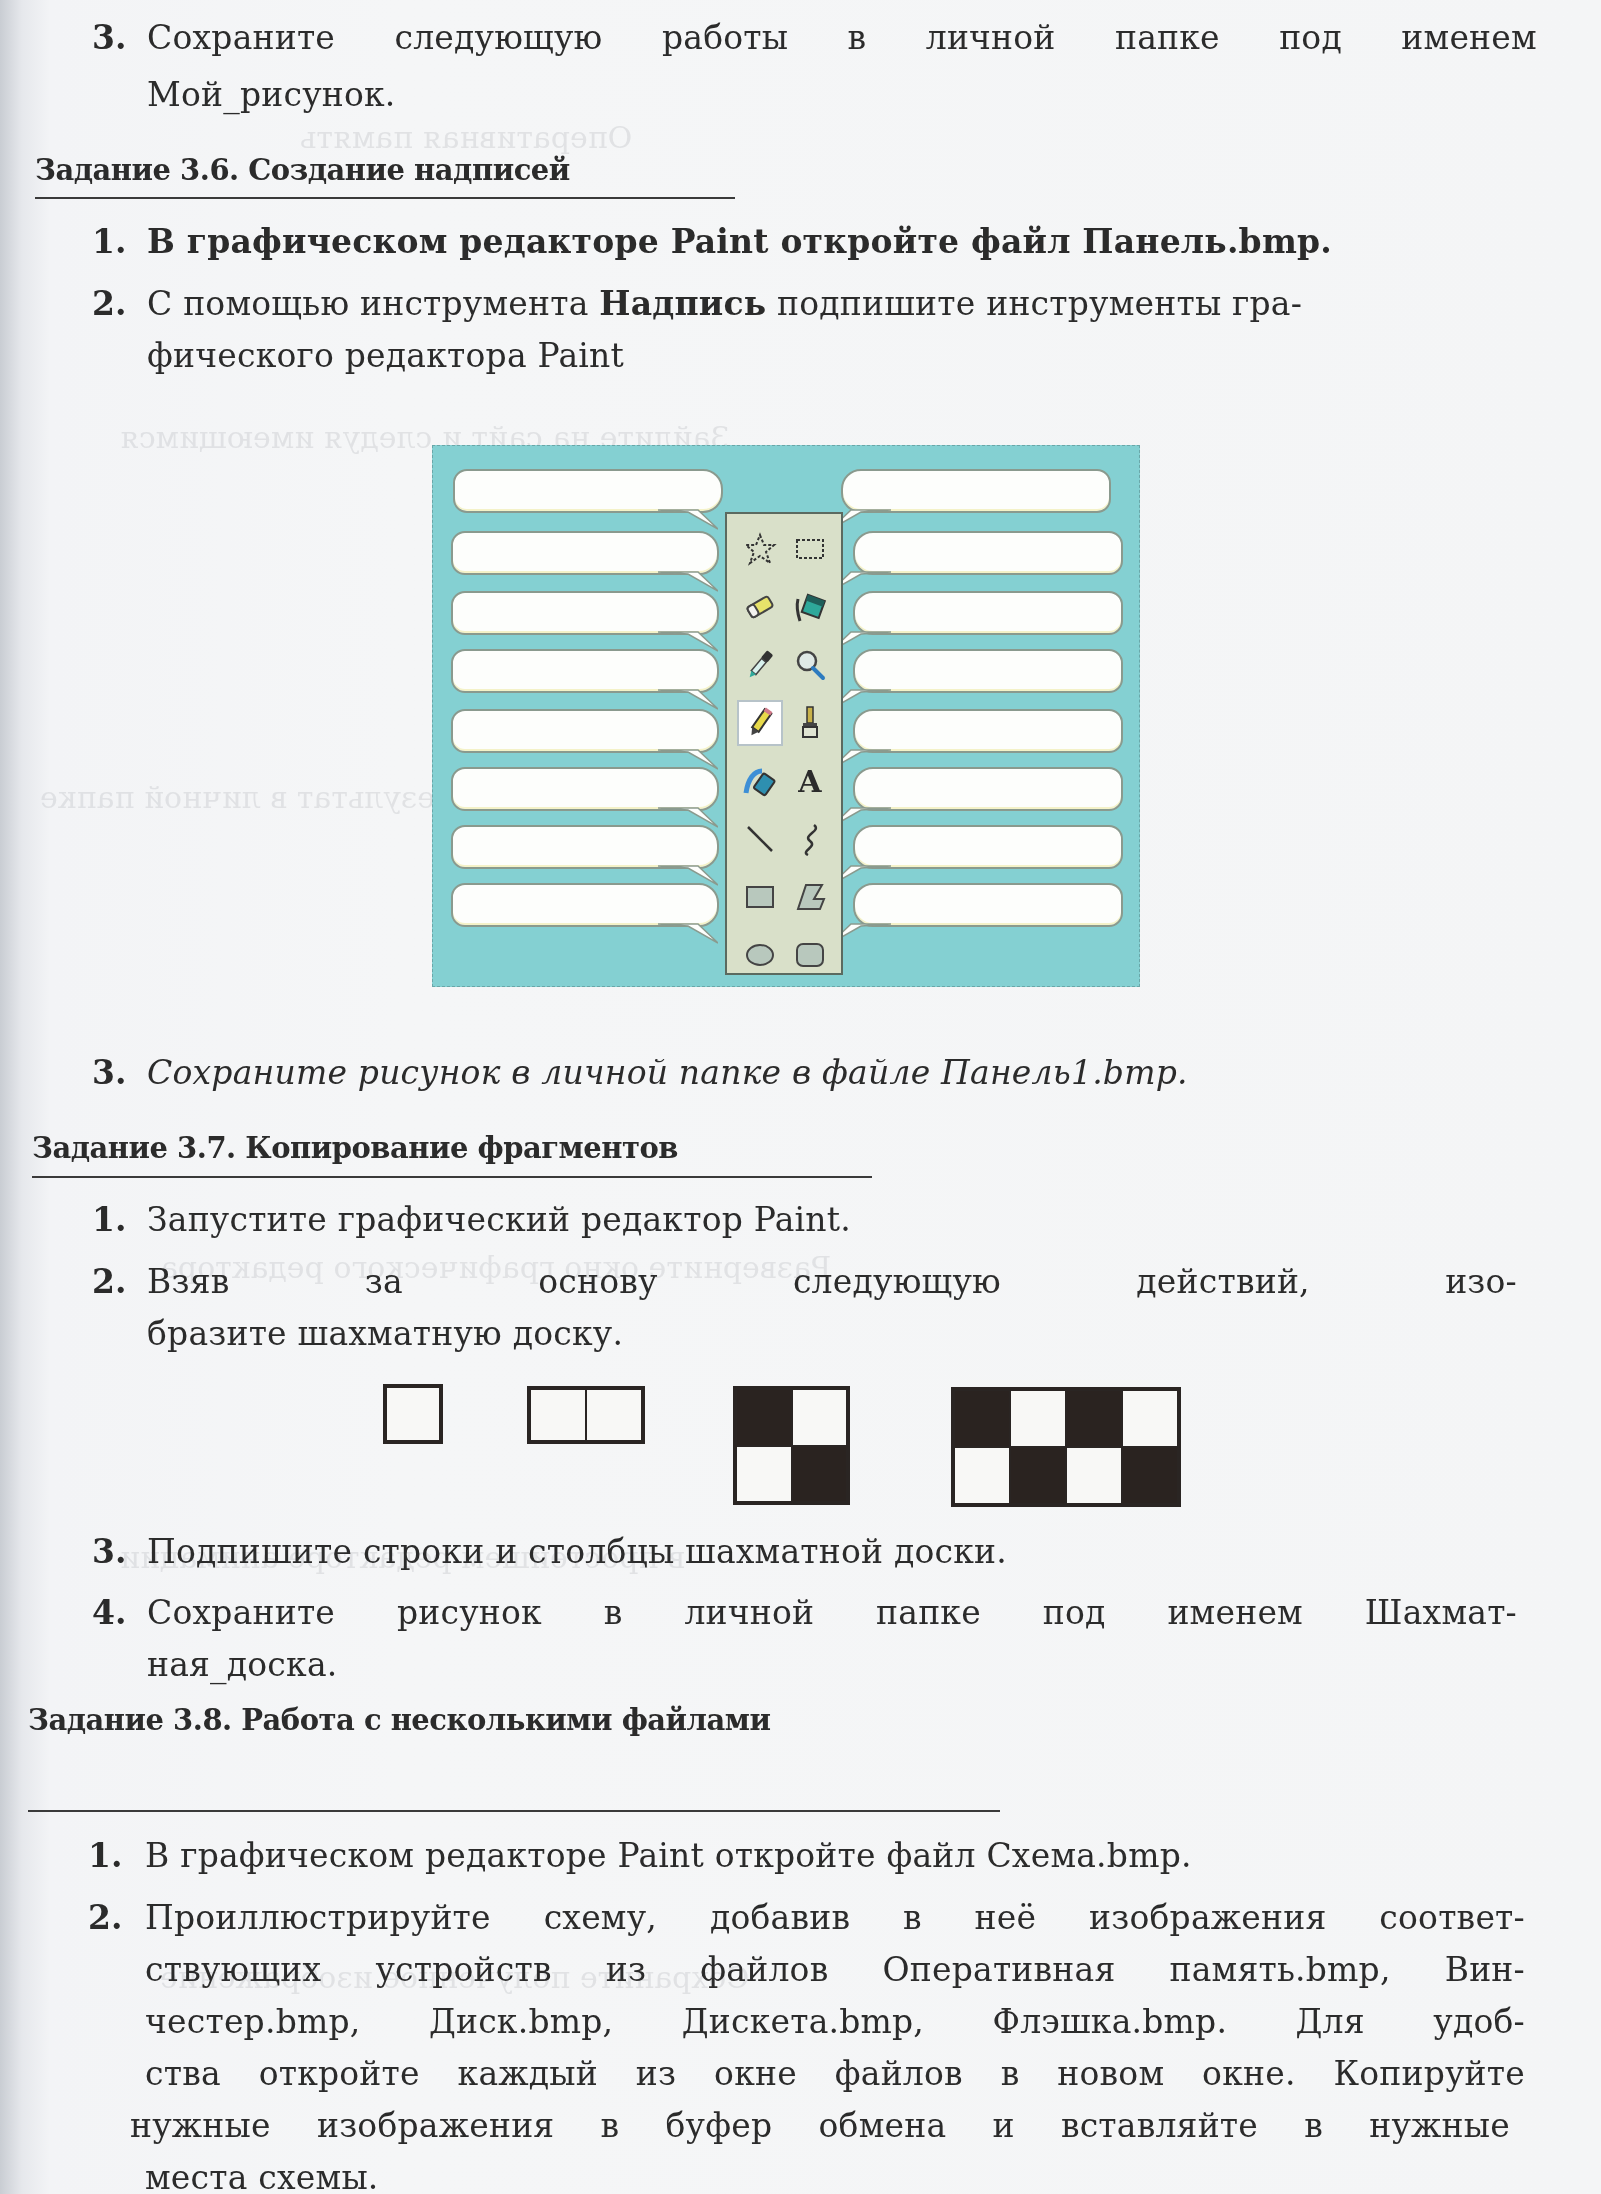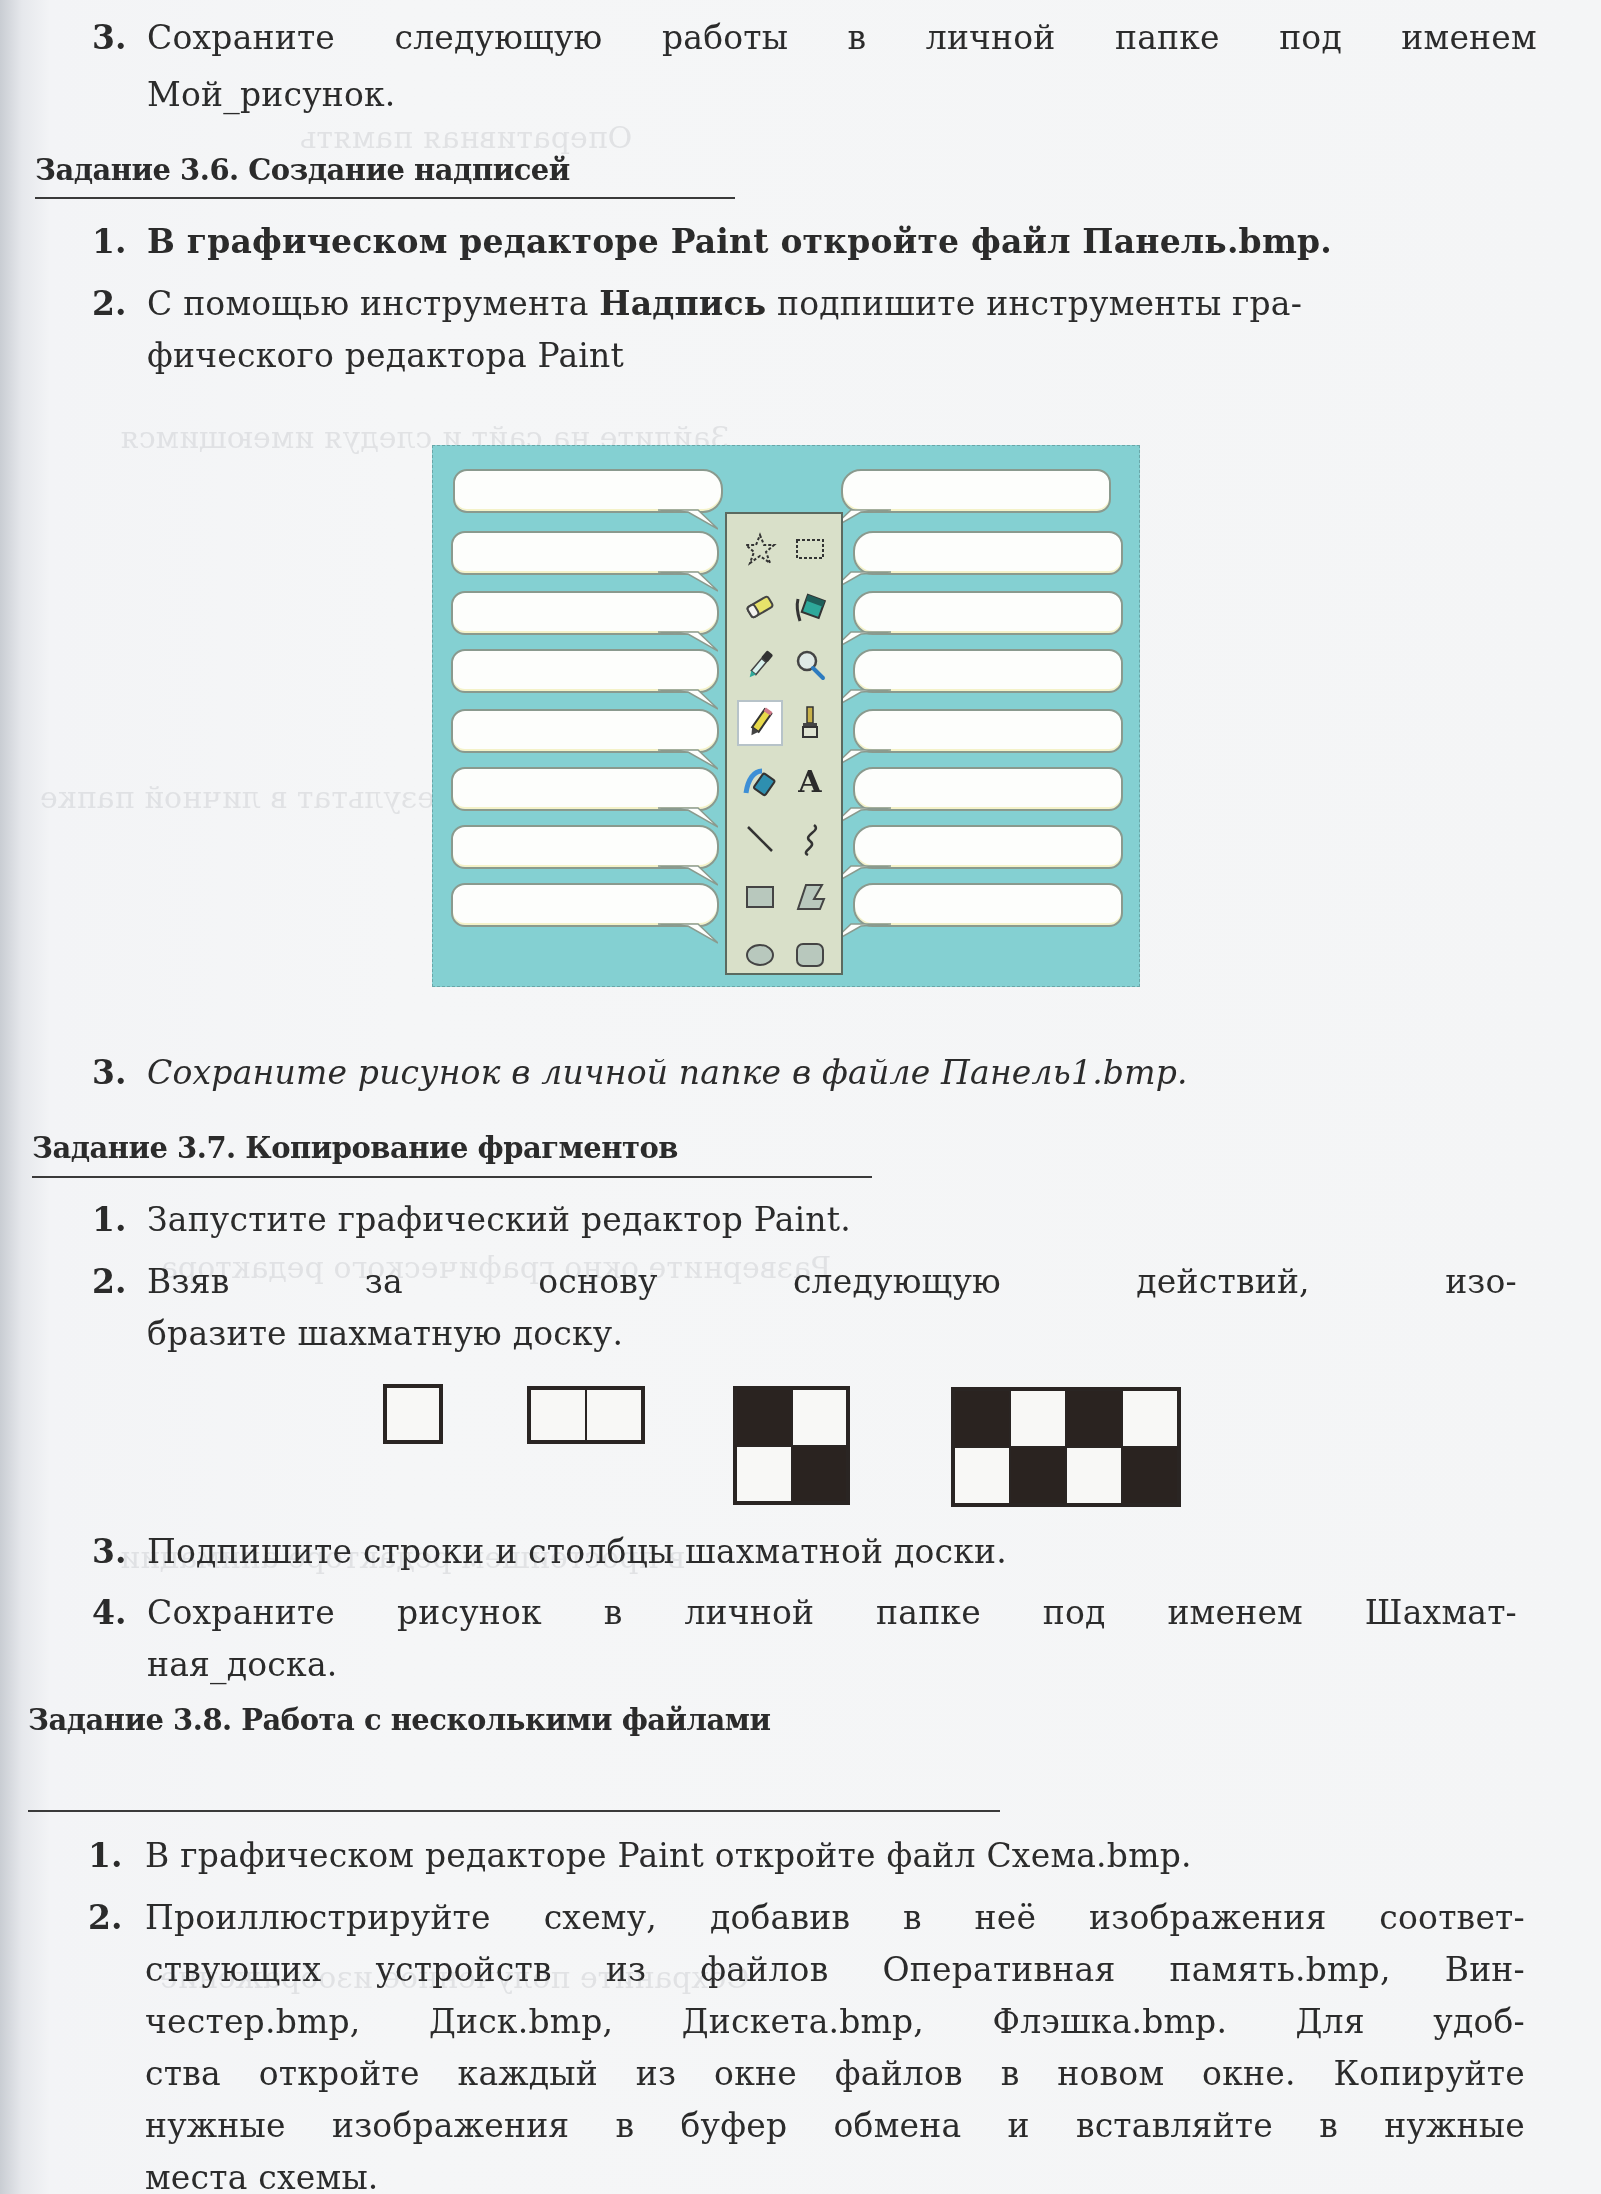--- a/index.html
+++ b/index.html
@@ -377,21 +377,21 @@
       <span>откройте</span>
       <span>каждый</span>
       <span>из</span>
       <span>окне</span>
       <span>файлов</span>
       <span>в</span>
       <span>новом</span>
       <span>окне.</span>
       <span>Копируйте</span>
     </div>
-    <div class="line just" style="left: 145px; top: 2106px; width: 1380px; gap: 39px;">
+    <div class="line just" style="left: 130px; top: 2106px; width: 1380px; gap: 39px;">
       <span>нужные</span>
       <span>изображения</span>
       <span>в</span>
       <span>буфер</span>
       <span>обмена</span>
       <span>и</span>
       <span>вставляйте</span>
       <span>в</span>
       <span>нужные</span>
     </div>

